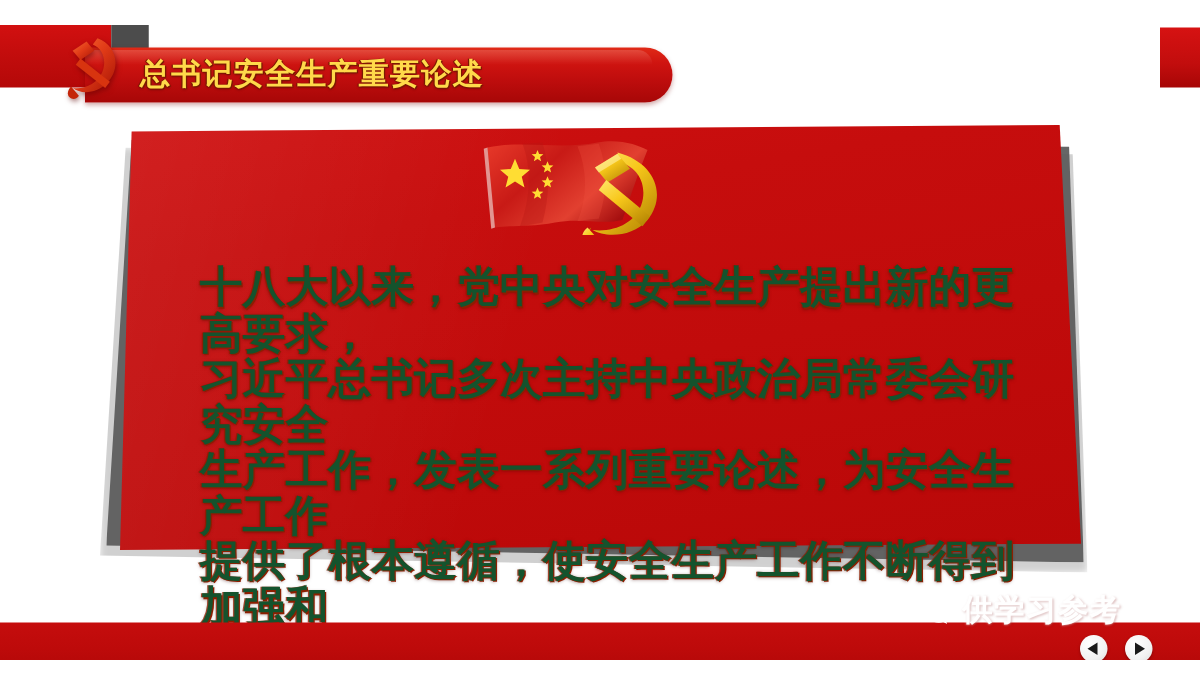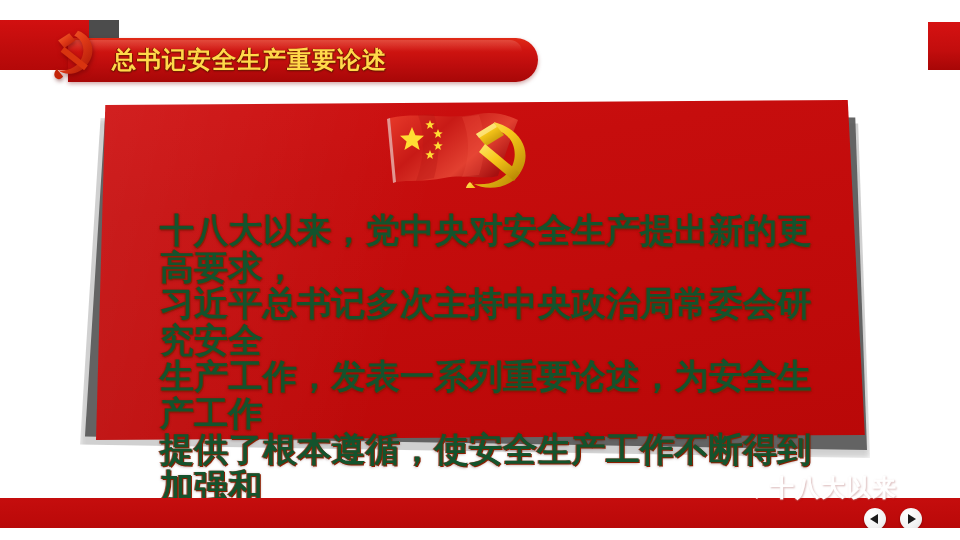--- a/index.html
+++ b/index.html
@@ -294,21 +294,21 @@
                  c1.4.4 2.9.6 4.4.6.5 0 1 0 1.5-.1-.3-.8-.4-1.7-.4-2.6
                  0-5 4.8-9 10.7-9 .5 0 1 0 1.5.1C25.2 4.3 19.6 1.4 12.8 1.4Z
                  M8.6 8.1a1.5 1.5 0 1 1 0-3 1.5 1.5 0 0 1 0 3Z
                  M17.2 8.1a1.5 1.5 0 1 1 0-3 1.5 1.5 0 0 1 0 3Z" fill="#ffffff"></path>
         <path d="M32.6 17.5c0-4.2-4.3-7.6-9.5-7.6s-9.5 3.4-9.5 7.6c0 4.2 4.3 7.6 9.5 7.6
                  1.2 0 2.4-.2 3.5-.5l3.1 1.6-.9-2.7c2.3-1.4 3.8-3.6 3.8-6Z
                  M19.6 16.2a1.25 1.25 0 1 1 0-2.5 1.25 1.25 0 0 1 0 2.5Z
                  M26.6 16.2a1.25 1.25 0 1 1 0-2.5 1.25 1.25 0 0 1 0 2.5Z" fill="#ffffff"></path>
       </svg>
     </span>
-    <span class="brand-text">十八大以来</span>
+    <span class="brand-text">供学习参考</span>
   </div>
 
   <div class="nav-buttons">
     <div class="nav-btn">
       <span class="arrow-l"></span>
     </div>
     <div class="nav-btn">
       <span class="arrow-r"></span>
     </div>
   </div>

